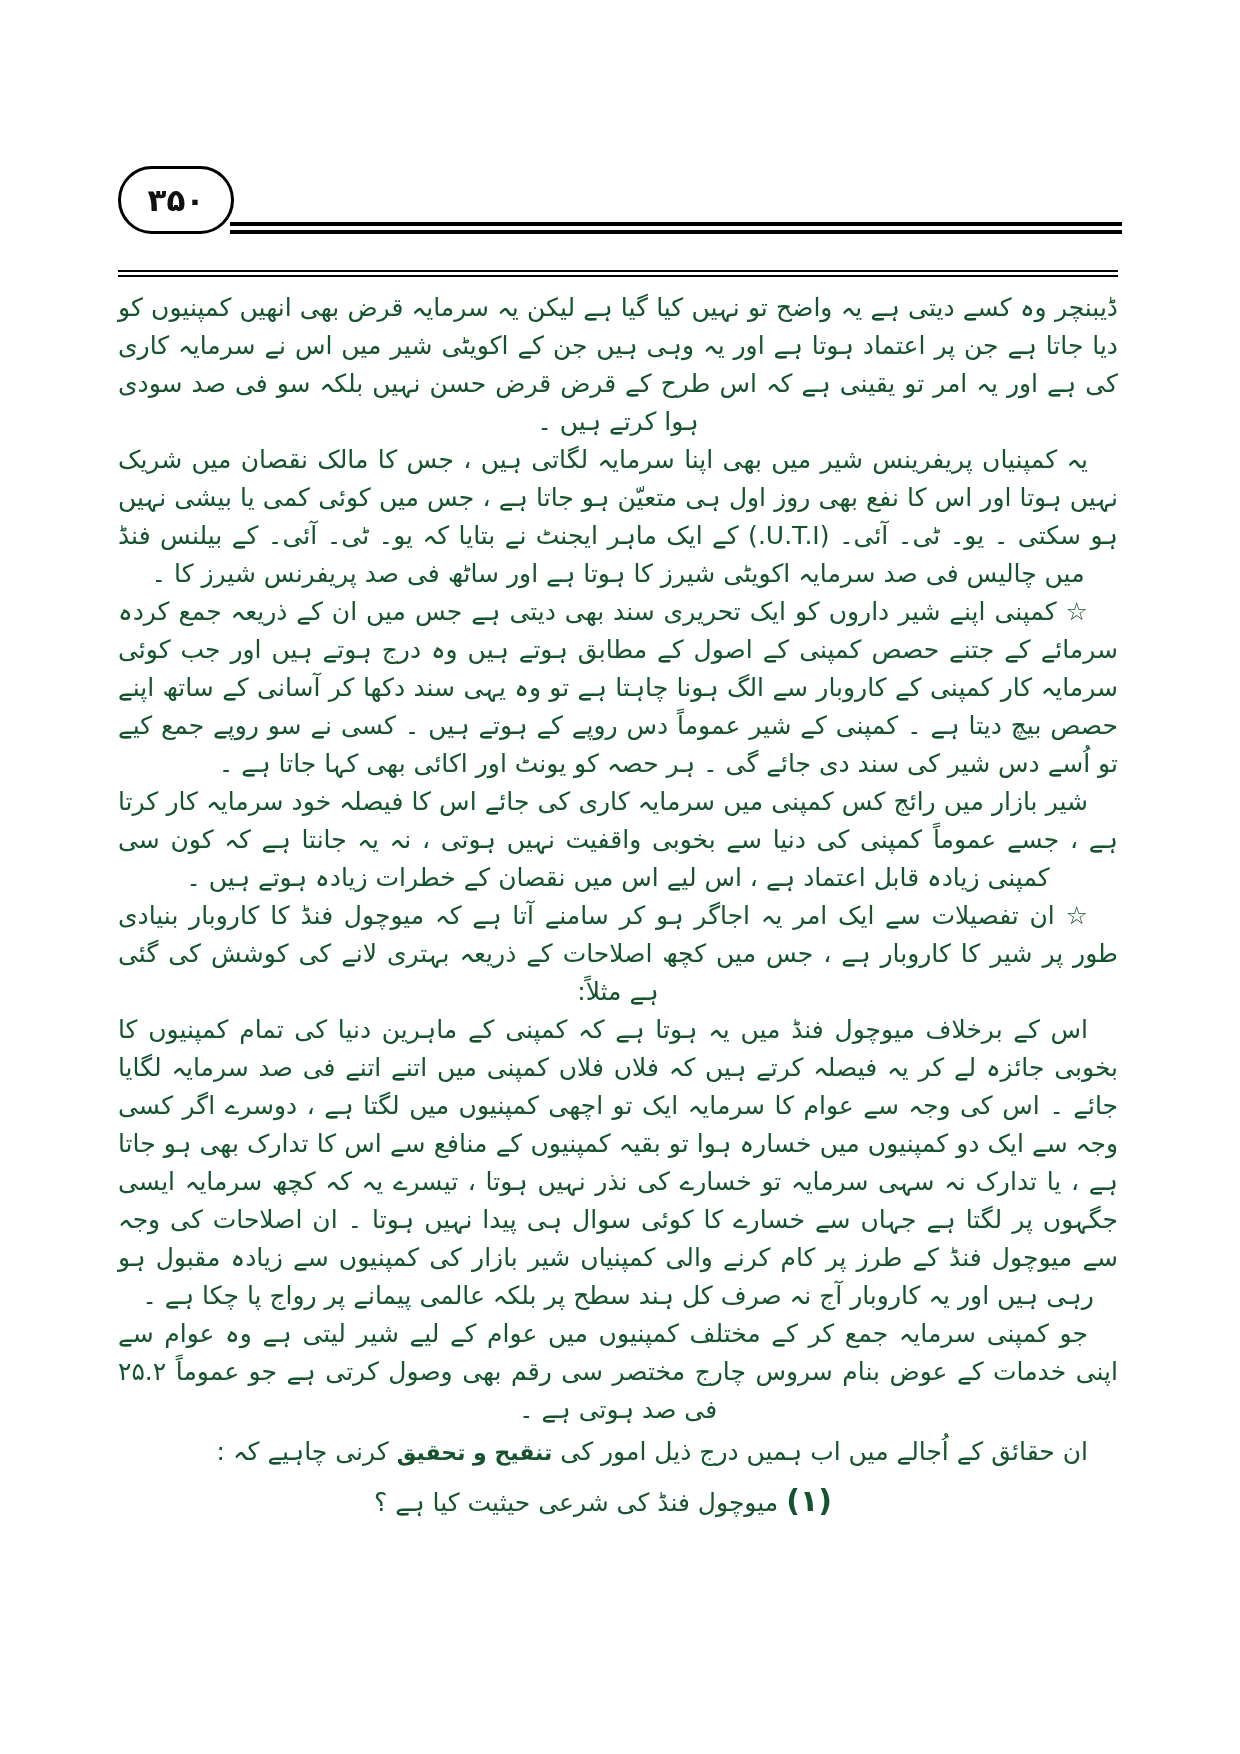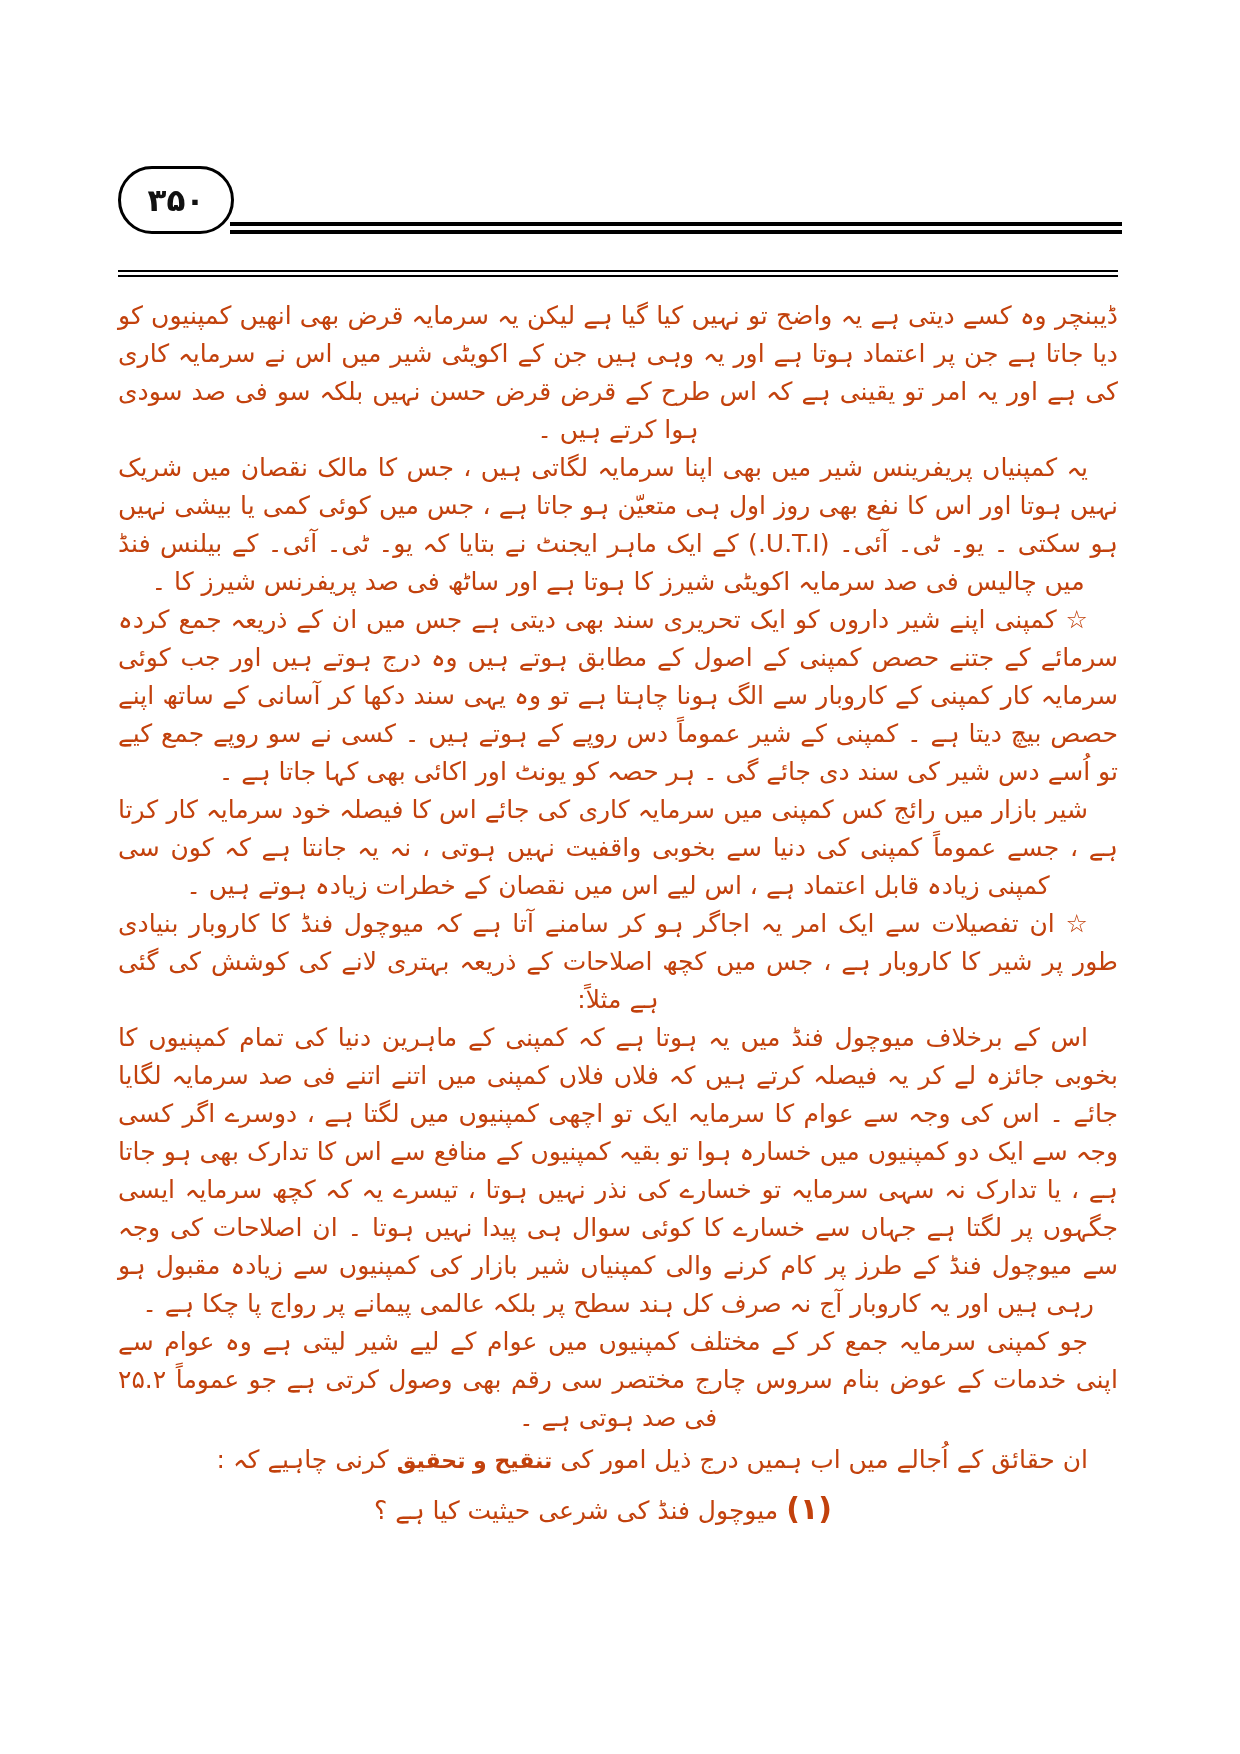--- a/index.html
+++ b/index.html
@@ -52,26 +52,26 @@
     white-space: nowrap;
   }
   .subrule {
     margin-top: 36px;
     height: 3px;
     border-top: 2px solid #000;
     border-bottom: 2px solid #000;
   }
   
   .content {
-    margin-top: 20px;
+    margin-top: 12px;
     direction: rtl;
     text-align: justify;
     font-size: 25px;
     line-height: 38px;
-    color: #c2410c;
+    color: #14532d;
   }
   .content p { margin: 0; text-indent: 30px; }
   .content p.no-indent { text-indent: 0; }
   .center-last { text-align-last: center; }
   .intro-line { text-indent: 22px; line-height: 46px; }
   .emph {
     font-weight: bold;
     font-size: 22px;
   }
   .item {

